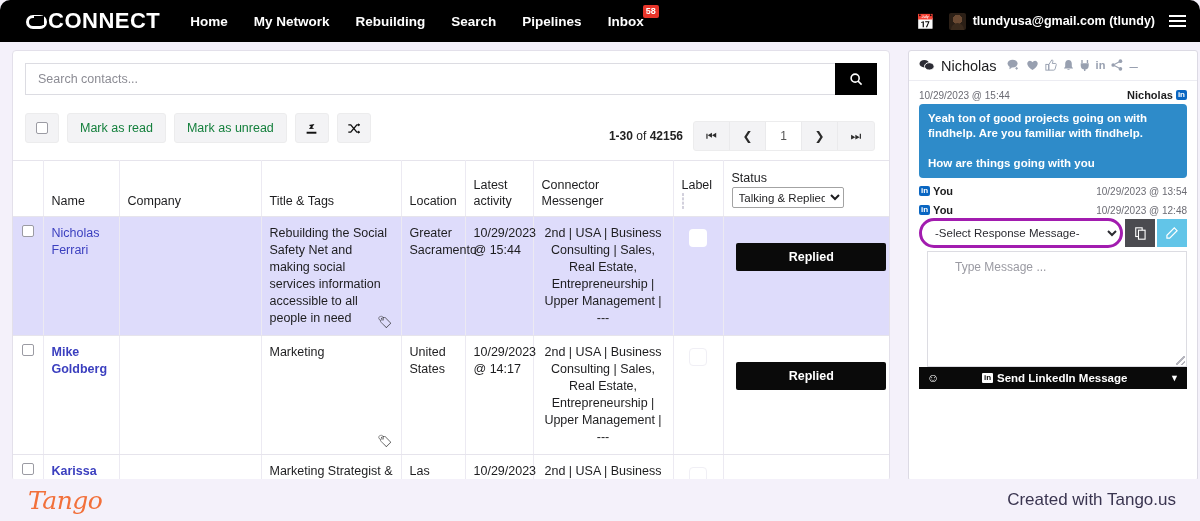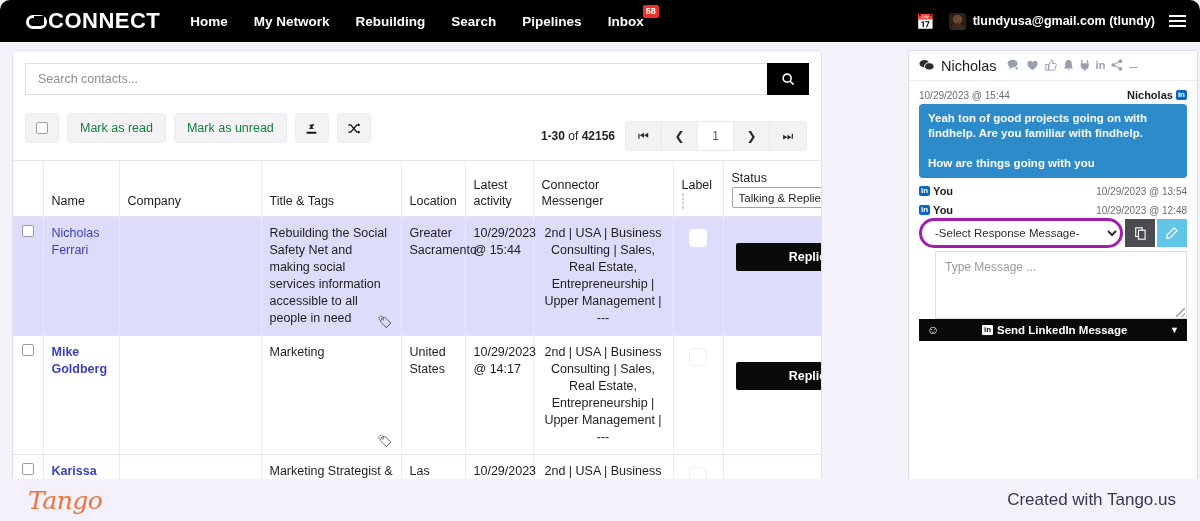--- a/index.html
+++ b/index.html
@@ -92,21 +92,21 @@
   .body-area {
     position: absolute; left: 0; top: 42px;
     width: 1200px; height: 437px;
     background: #f4f1fa;
     padding: 8px 0 0 12px;
   }
 
   
   .left-panel {
     position: absolute; left: 12px; top: 8px;
-    width: 810px; height: 431px;
+    width: 878px; height: 431px;
     background: #fff;
     border: 1px solid #e3e0ea;
     border-radius: 4px;
     overflow: hidden;
   }
   .search-row { padding: 12px 12px 0 12px; display: flex; }
   .search-input {
     flex: 1; height: 32px;
     border: 1px solid #dcdce2;
     border-right: none;
@@ -338,25 +338,26 @@
   .resp-btn {
     width: 30px;
     display: flex; align-items: center; justify-content: center;
     color: #fff; font-size: 13px; cursor: pointer;
     margin-left: 2px;
     height: 28px;
   }
   .resp-btn.copy { background: #4b4b50; }
   .resp-btn.edit { background: #62c5e8; }
   .composer {
-    margin: 4px 0 0 16px;
+    margin: 4px 0 0 8px;
     border: 1px solid #dcdce2;
-    height: 68px;
+    height: 116px;
     position: relative;
     background: #fff;
+    padding-left: 18px;
   }
   .composer textarea {
     width: 100%; height: 100%;
     border: none; outline: none; resize: none;
     font-size: 12px; color: #2b2b31;
     font-family: "Liberation Sans", sans-serif;
     padding: 8px 9px;
   }
   .composer textarea::placeholder { color: #9a9aa2; }
   .resize-grip {

